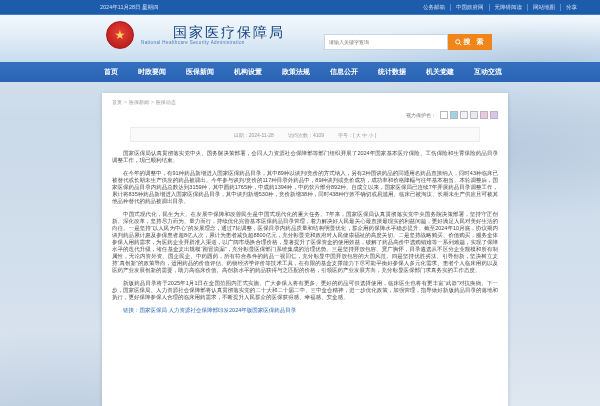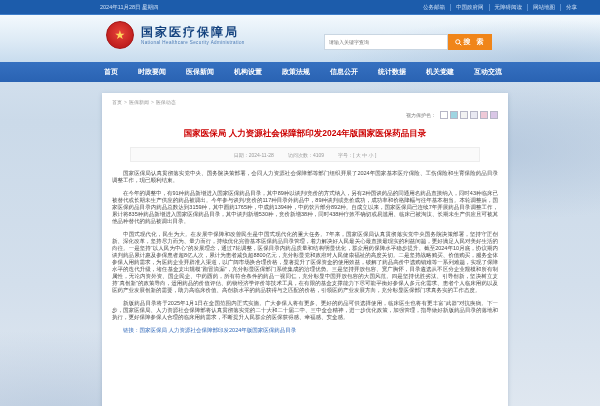--- a/index.html
+++ b/index.html
@@ -30,21 +30,21 @@
       linear-gradient(180deg,#f3f9fd 0%,#ddeaf5 55%,#c8dcee 100%);
   }
   .brand{position:absolute;left:106px;top:6px;display:flex;align-items:center;}
   .emblem{
     width:26px;height:26px;border-radius:50%;
     background:radial-gradient(circle at 50% 42%,#e8443a 0%,#c01f1f 70%);
     border:1px solid #a51717;display:flex;align-items:center;justify-content:center;
     color:#ffd65c;font-size:12px;line-height:1;
   }
   .brand-text{margin-left:7px;}
-  .brand-cn{font-size:12px;font-weight:bold;color:#15437f;letter-spacing:2px;line-height:16px;}
+  .brand-cn{font-size:14px;font-weight:normal;color:#15437f;letter-spacing:2px;line-height:16px;margin-left:32px;}
   .brand-en{font-size:4.5px;color:#4a79b4;letter-spacing:.4px;line-height:6px;}
   .searchbox{position:absolute;right:108px;top:19px;display:flex;height:16px;}
   .searchbox input{
     width:114px;height:14px;border:1px solid #c9d6e2;background:#fff;
     font-size:5px;color:#666;padding:0 4px;outline:none;
     font-family:"Liberation Sans","DejaVu Sans",sans-serif;
   }
   .search-btn{
     width:44px;height:16px;border:none;background:#f08519;color:#fff;
     font-size:7px;font-weight:bold;display:flex;align-items:center;justify-content:center;
@@ -151,21 +151,20 @@
     <div class="eye-row">
       <span class="eye-label">视力保护色：</span>
       <span class="swatch" style="background: rgb(255, 255, 255);"></span>
       <span class="swatch" style="background: rgb(159, 213, 226);"></span>
       <span class="swatch" style="background: rgb(242, 242, 242);"></span>
       <span class="swatch" style="background: rgb(233, 233, 242);"></span>
       <span class="swatch" style="background: rgb(238, 201, 215);"></span>
       <span class="swatch" style="background: rgb(217, 198, 230);"></span>
     </div>
 
-    <div class="article-title">国家医保局 人力资源社会保障部印发2024年版国家医保药品目录</div>
 
     <div class="meta-strip">
       <span>日期：2024-11-28</span>
       <span>访问次数：4109</span>
       <span>字号：[ 大 中 小 ]</span>
     </div>
 
     <div class="body-text">
       <p>国家医保局认真贯彻落实党中央、国务院决策部署，会同人力资源社会保障部等部门组织开展了2024年国家基本医疗保险、工伤保险和生育保险药品目录调整工作，现已顺利结束。</p>
       <p>在今年的调整中，有91种药品新增进入国家医保药品目录，其中89种以谈判/竞价的方式纳入，另有2种国谈药品的同通用名药品直接纳入，同时43种临床已被替代或长期未生产供应的药品被调出。今年参与谈判/竞价的117种目录外药品中，89种谈判或竞价成功，成功率和价格降幅与往年基本相当。本轮调整后，国家医保药品目录内药品总数达到3159种，其中西药1765种，中成药1394种，中药饮片部分892种。自成立以来，国家医保局已连续7年开展药品目录调整工作，累计将835种药品新增进入国家医保药品目录，其中谈判新增530种，竞价新增38种，同时438种疗效不确切或易滥用、临床已被淘汰、长期未生产供应且可被其他品种替代的药品被调出目录。</p>

